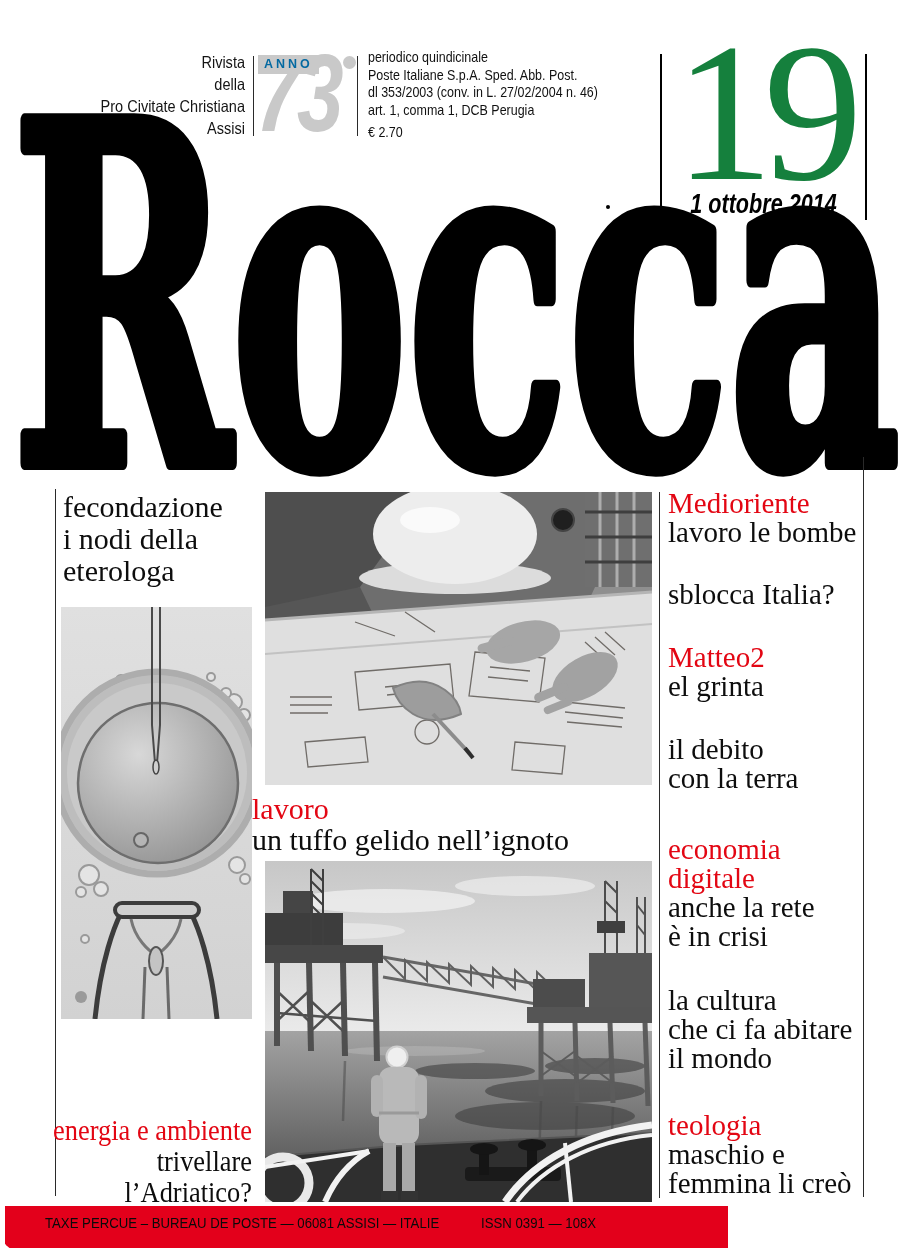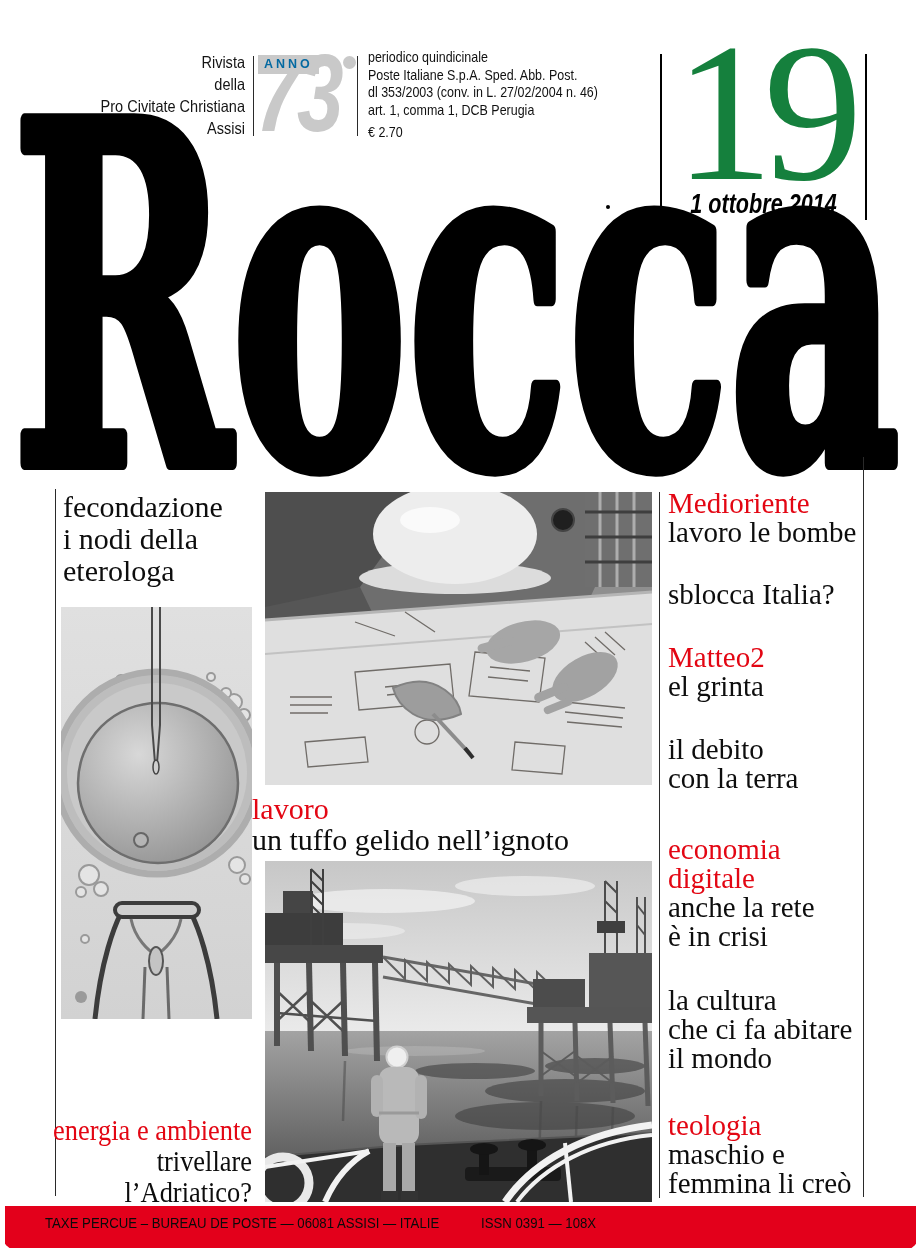--- a/index.html
+++ b/index.html
@@ -45,21 +45,21 @@
   .sec-lavoro{left:252px;top:793px;width:390px;font:30px/31px "Liberation Serif",serif;white-space:nowrap;}
   .rg{left:668px;width:200px;font:29px/29px "Liberation Serif",serif;white-space:nowrap;}
 
   
   .photo{display:block;}
   #photo-ivf{left:61px;top:607px;}
   #photo-blueprint{left:265px;top:492px;}
   #photo-platform{left:265px;top:861px;}
 
   
-  .footer-bar{left:5px;top:1206px;width:911px;height:42px;background:#e3001b;}
+  .footer-bar{left:5px;top:1206px;width:723px;height:42px;background:#e3001b;}
   .footer-text{position:absolute;left:40px;top:9px;font:400 15.5px/1 "Liberation Sans",sans-serif;
                color:#0a0a0a;white-space:nowrap;transform:scaleX(.85);transform-origin:left top;}
   .footer-text .issn{margin-left:45px;}
 </style>
 </head>
 <body>
 
 <div class="page">
 
   <div class="abs publisher">

